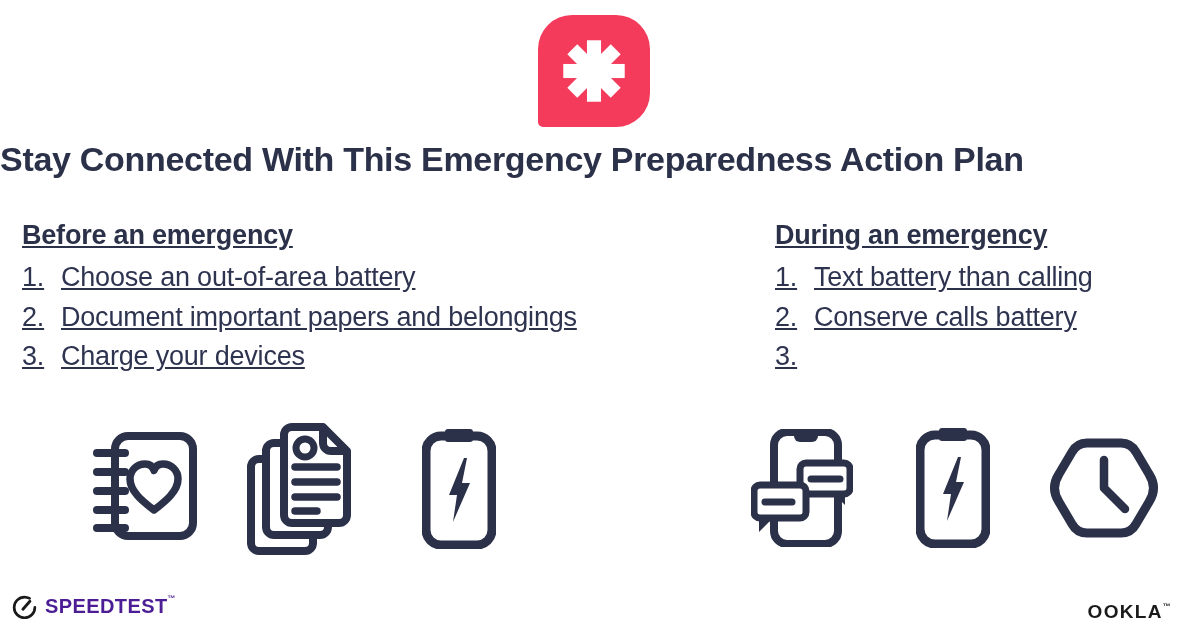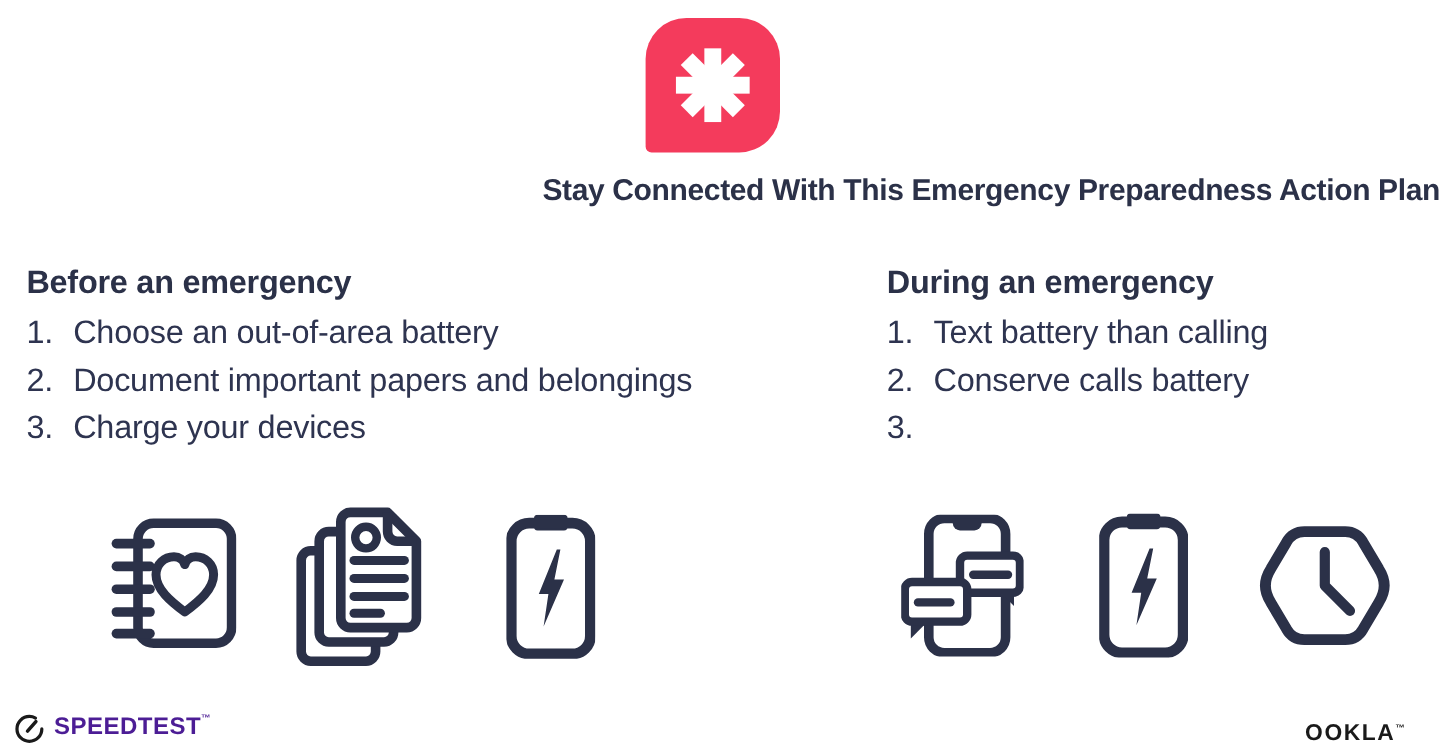--- a/index.html
+++ b/index.html
@@ -12,29 +12,29 @@
 
   
   .badge{
     left:538px;top:15px;width:112px;height:112px;
     background:#F43B5C;border-radius:34px 34px 34px 5px;
     display:flex;align-items:center;justify-content:center;
   }
 
   
   .title{
-    left:0;top:139px;width:1200px;text-align:right;
-    font-size:25px;font-weight:bold;letter-spacing:-0.3px;line-height:40px;
+    left:0;top:139px;width:1200px;text-align:left;
+    font-size:34px;font-weight:bold;letter-spacing:-0.3px;line-height:40px;
     color:#2B3148;
   }
 
   
-  .col{top:218px;}
+  .col{top:218px;text-decoration:underline;}
   .col-before{left:22px;width:700px;}
-  .col-during{left:739px;width:420px;}
+  .col-during{left:775px;width:420px;}
   .col h2{
     margin:0 0 6px 0;font-size:27px;font-weight:bold;line-height:34px;
     letter-spacing:-0.2px;color:#2B3148;
   }
   .list{display:block;}
   .row{display:flex;font-size:27px;line-height:39.5px;letter-spacing:-0.2px;color:#2E3450;}
   .row .num{width:39px;flex:none;}
 
   
   .icon{position:absolute;}

